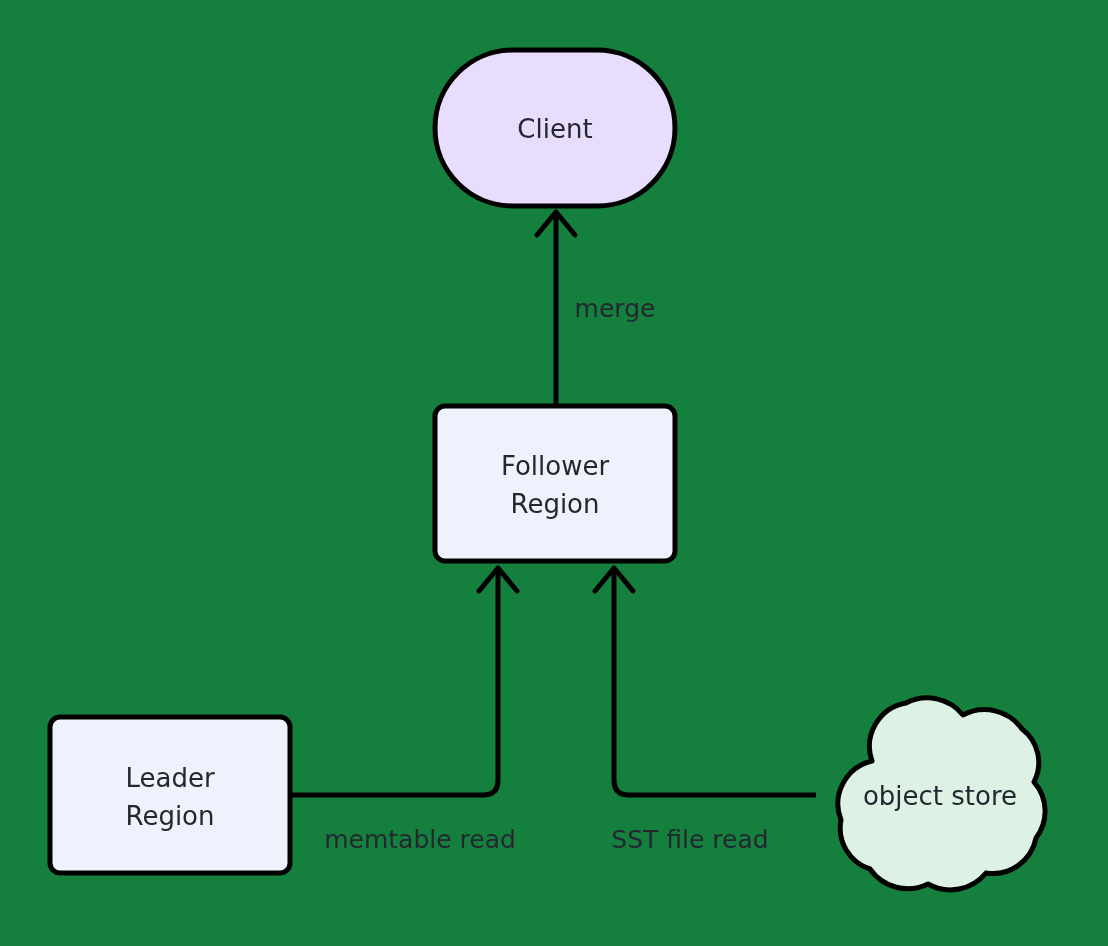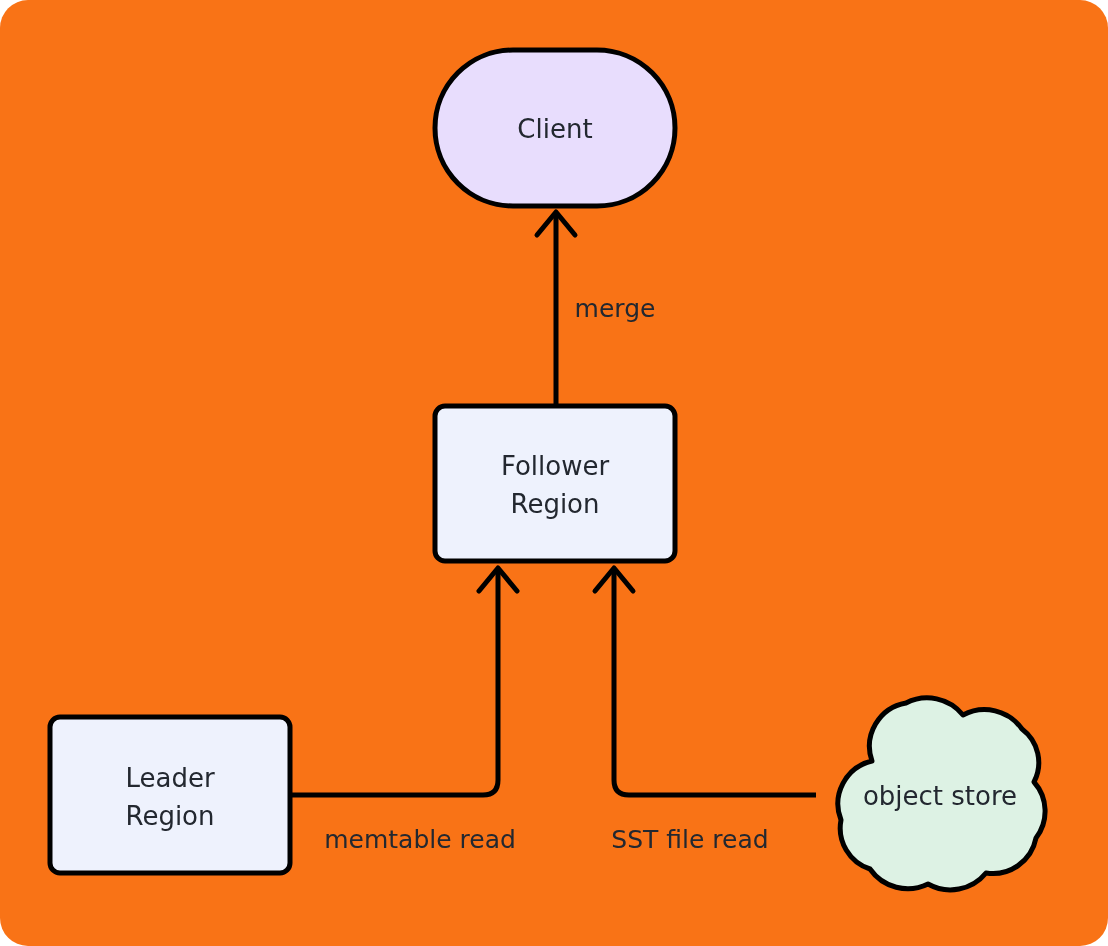--- a/index.html
+++ b/index.html
@@ -7,23 +7,22 @@
     padding: 0;
     background: #ffffff;
   }
   body {
     font-family: "DejaVu Sans", "Liberation Sans", sans-serif;
   }
   #diagram-root {
     position: relative;
     width: 1108px;
     height: 946px;
-    background: #f97316;
+    background: #15803d;
     overflow: hidden;
-    border-radius: 28px;
   }
   #diagram-svg {
     position: absolute;
     top: 0;
     left: 0;
     width: 1108px;
     height: 946px;
     display: block;
   }
   .node-label {

